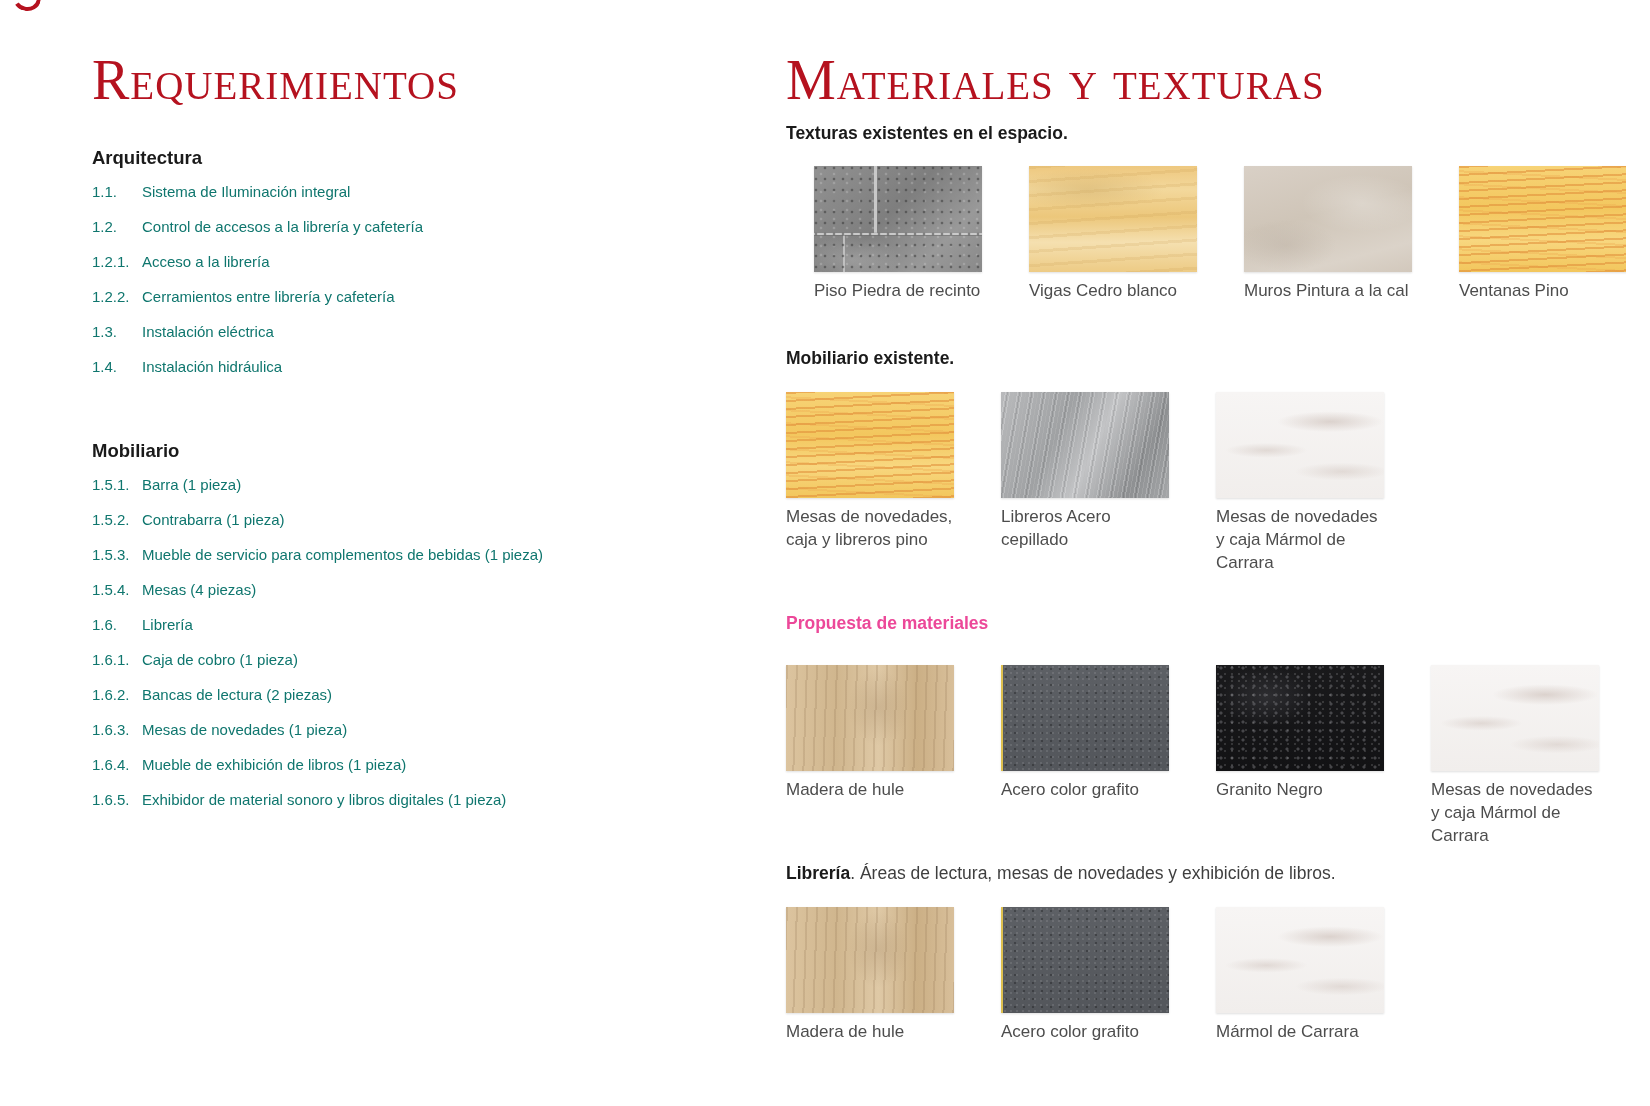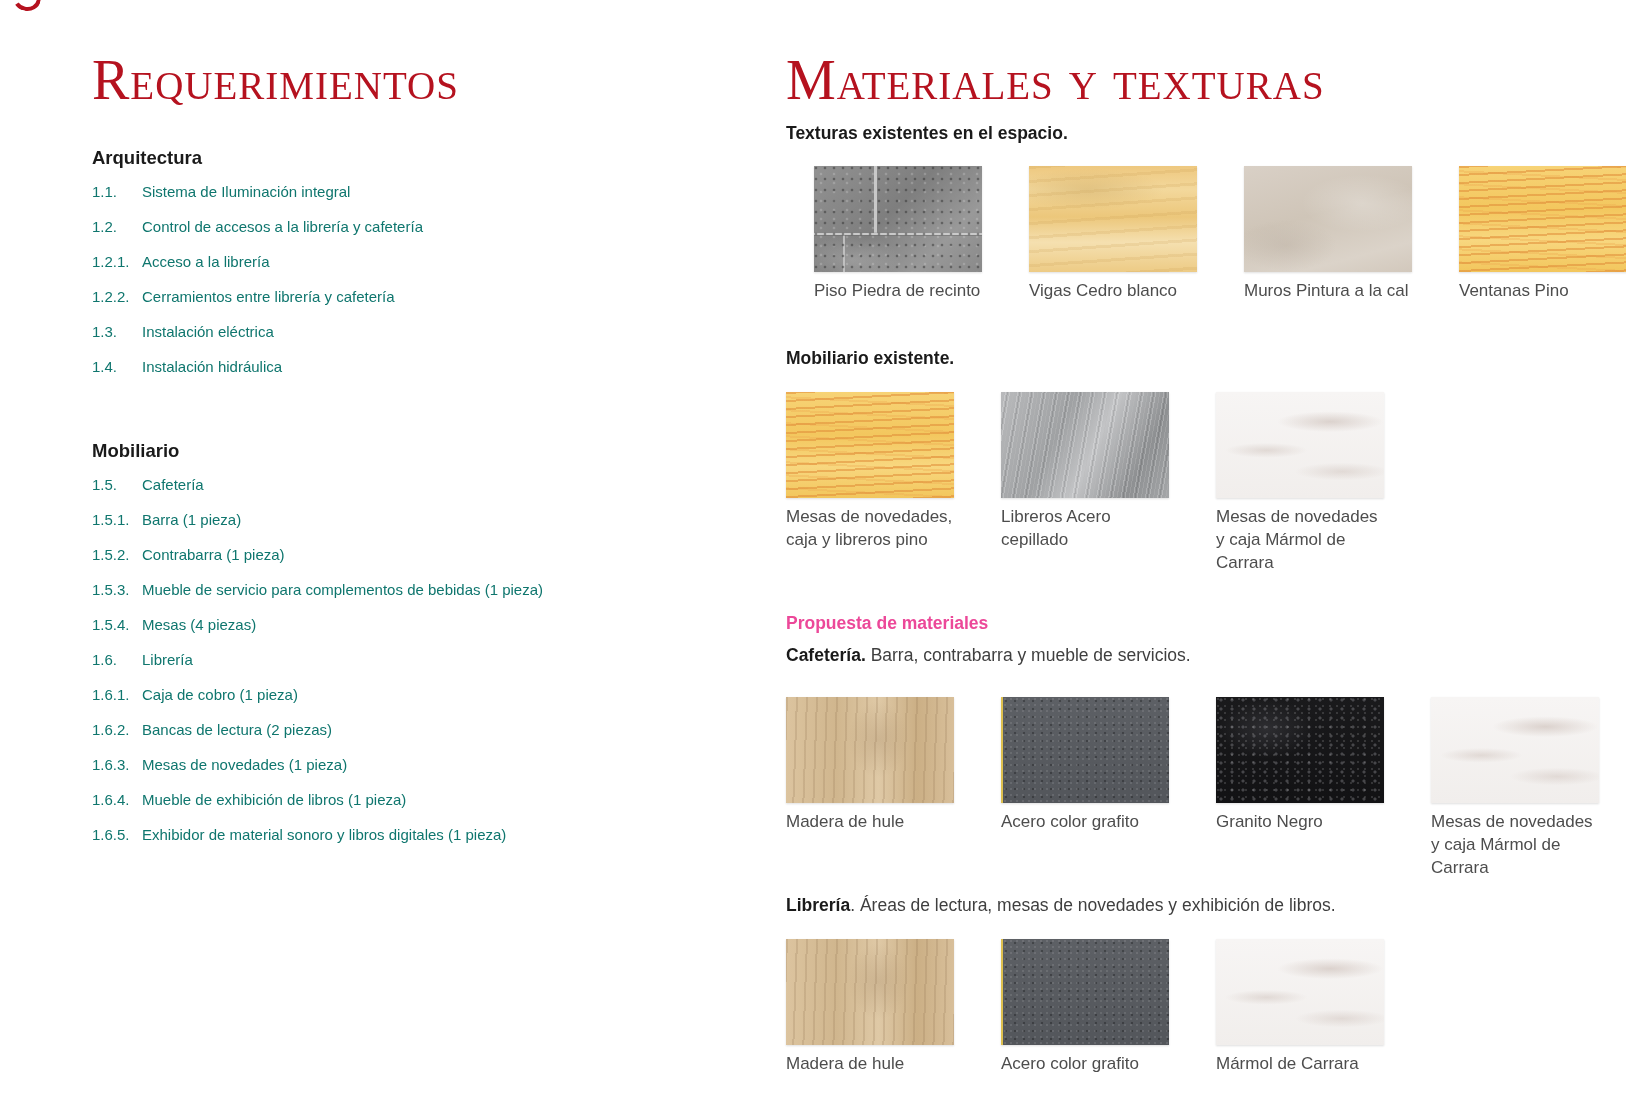--- a/index.html
+++ b/index.html
@@ -189,24 +189,20 @@
       </div>
       <div class="req-item">
         <span class="num">1.4.</span>
         <span class="txt">Instalación hidráulica</span>
       </div>
     </div>
 
     <h2 class="sec mt-lg">Mobiliario</h2>
     <div class="req-list">
       <div class="req-item">
-        <span class="num">1.5.</span>
-        <span class="txt">Cafetería</span>
-      </div>
-      <div class="req-item">
         <span class="num">1.5.1.</span>
         <span class="txt">Barra (1 pieza)</span>
       </div>
       <div class="req-item">
         <span class="num">1.5.2.</span>
         <span class="txt">Contrabarra (1 pieza)</span>
       </div>
       <div class="req-item">
         <span class="num">1.5.3.</span>
         <span class="txt">Mueble de servicio para complementos de bebidas (1 pieza)</span>
@@ -278,21 +274,20 @@
         <div class="swatch tex-acero"></div>
         <figcaption class="wrap">Libreros Acero cepillado</figcaption>
       </figure>
       <figure class="cell">
         <div class="swatch tex-marmol"></div>
         <figcaption class="wrap">Mesas de novedades y caja Mármol de Carrara</figcaption>
       </figure>
     </div>
 
     <p class="glabel red g3-red">Propuesta de materiales</p>
-    <p class="gsub g3-sub"><strong>Cafetería.</strong><span> Barra, contrabarra y mueble de servicios.</span></p>
     <div class="row row3">
       <figure class="cell">
         <div class="swatch tex-hule"></div>
         <figcaption>Madera de hule</figcaption>
       </figure>
       <figure class="cell">
         <div class="swatch tex-grafito"></div>
         <figcaption>Acero color grafito</figcaption>
       </figure>
       <figure class="cell">

